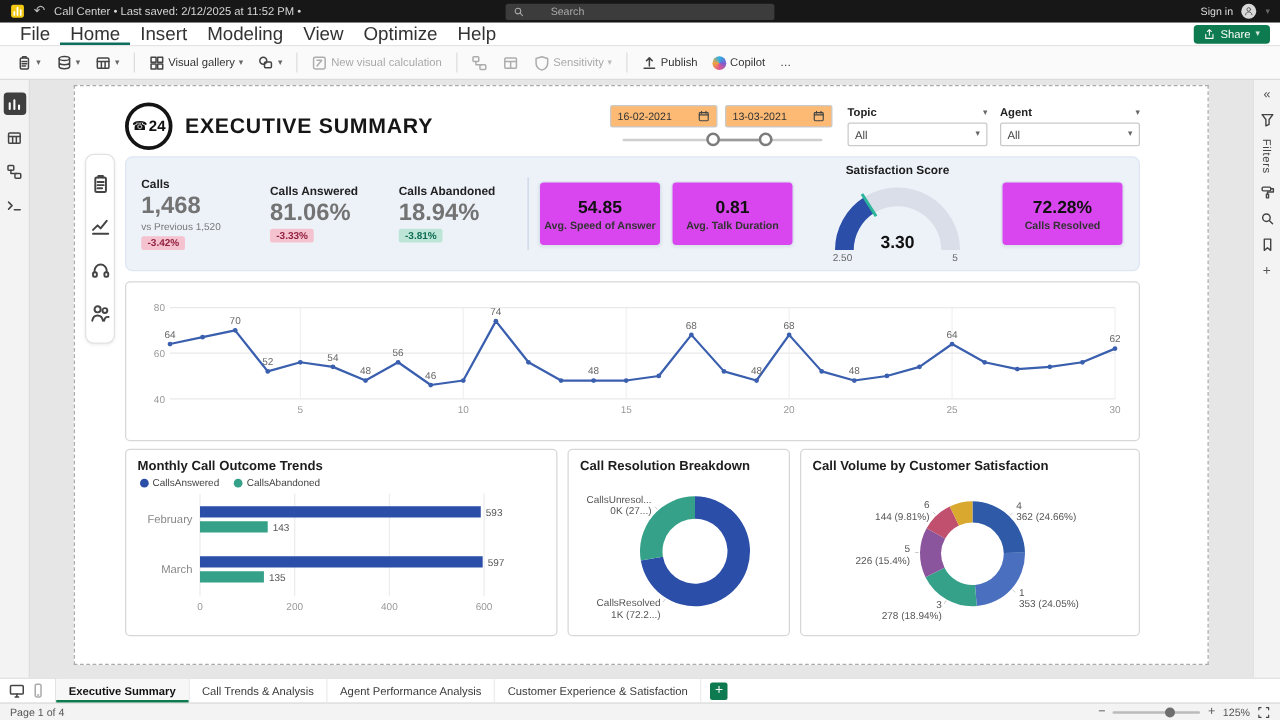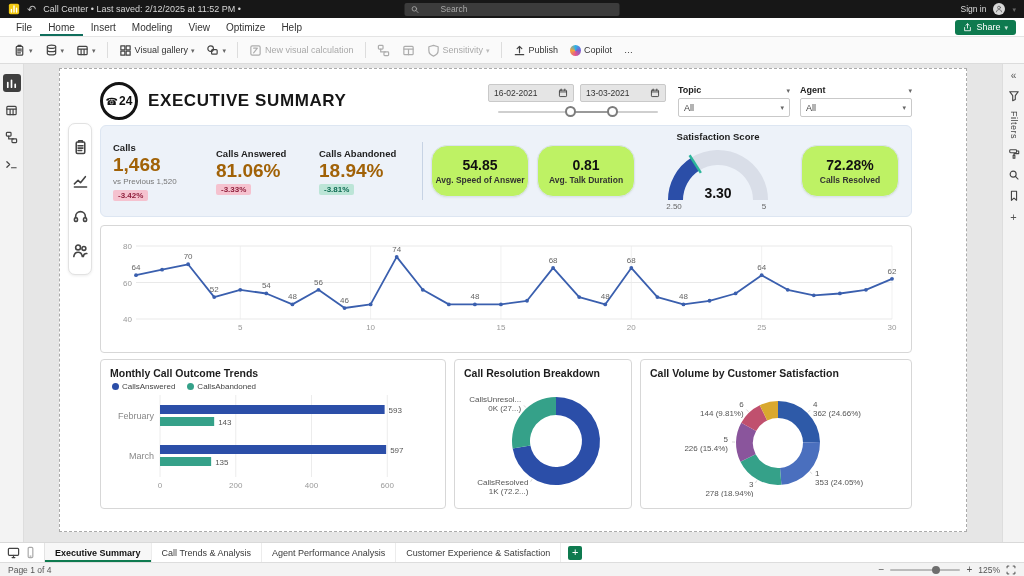--- a/index.html
+++ b/index.html
@@ -13,21 +13,21 @@
 .titlebar{height:18px;background:#171717;display:flex;align-items:center;gap:7px;padding:0 8px;position:relative;color:#ccc}
 .tb-title{font-size:9px;color:#d6d6d6;white-space:nowrap}
 .tb-undo{font-size:11px;color:#bbb;line-height:1}
 .tb-search{position:absolute;left:50%;transform:translateX(-50%);width:215px;height:13px;background:#3c3c3c;border-radius:2px;display:flex;align-items:center;gap:21px;padding:0 6px;color:#a9a9a9;font-size:8.5px}
 .tb-right{margin-left:auto;display:flex;align-items:center;gap:7px}
 .tb-signin{font-size:8.5px;color:#ddd}
 .avatar{width:12px;height:12px;border-radius:50%;background:#d8d8d8;display:flex;align-items:center;justify-content:center}
 
 
 .menubar{height:19px;background:#fff;border-bottom:1px solid #e4e4e4;display:flex;align-items:center;padding:0 8px}
-.menu-item{font-size:10px;color:#333;padding:4px 8px;height:100%;display:flex;align-items:center}
+.menu-item{font-size:15px;color:#333;padding:4px 8px;height:100%;display:flex;align-items:center}
 .menu-item.active{font-weight:400;box-shadow:inset 0 -2px 0 #0f6e5c}
 .share-btn{margin-left:auto;background:#0e7a4f;color:#fff;border:none;border-radius:3px;height:15px;display:flex;align-items:center;gap:4px;padding:0 8px;font-size:9px}
 
 
 .ribbon{height:27px;background:#fafafa;border-bottom:1px solid #dcdcdc;display:flex;align-items:center;padding:0 8px;gap:2px}
 .rbtn{display:flex;align-items:center;gap:3px;padding:3px 5px;border-radius:3px;font-size:9px;color:#333;white-space:nowrap}
 .rbtn.disabled{opacity:.42}
 .chev{font-size:7px;color:#666;line-height:1}
 .rsep{width:1px;height:16px;background:#ddd;margin:0 4px}
 .copilot-ic{width:11px;height:11px;border-radius:50%;background:conic-gradient(#2bb2e8,#7a5fd0,#e2568f,#f2a33c,#2bb2e8)}
@@ -48,40 +48,40 @@
 .rnav-btn{width:22px;height:22px;display:flex;align-items:center;justify-content:center}
 .report-main{flex:1;margin-right:48px;display:flex;flex-direction:column}
 
 
 .rheader{height:48px;display:flex;align-items:center;gap:10px}
 .logo{width:38px;height:38px;border:3px solid #141414;border-radius:50%;display:flex;align-items:center;justify-content:center;gap:1px;font-weight:800;font-size:12px;color:#111}
 .logo .ph{font-size:10px}
 .rtitle{font-size:17px;font-weight:800;letter-spacing:.6px;color:#161616}
 .date-group{margin-left:auto;display:flex;flex-direction:column;gap:4px;width:180px}
 .date-row{display:flex;gap:6px}
-.date-box{width:86px;height:18px;border:1px solid #c9c9c9;border-radius:2px;display:flex;align-items:center;justify-content:space-between;padding:0 5px;font-size:8.5px;color:#333;background:#e5e5e5}
+.date-box{width:86px;height:18px;border:1px solid #c9c9c9;border-radius:2px;display:flex;align-items:center;justify-content:space-between;padding:0 5px;font-size:8.5px;color:#333;background:#fdba74}
 .slider{position:relative;height:12px;margin:0 10px}
 .slider .track{position:absolute;top:5px;left:0;right:0;height:2px;background:#cfcfcf;border-radius:1px}
 .slider .range{position:absolute;top:5px;left:45%;width:30%;height:2px;background:#9a9a9a}
 .slider .h{position:absolute;top:0;width:11px;height:11px;border:2px solid #7c7c7c;background:#fff;border-radius:50%}
 .filter-group{display:flex;flex-direction:column;gap:3px;width:112px}
 .filter-label{font-size:9px;font-weight:700;color:#222;display:flex;justify-content:space-between;align-items:center}
 .filter-select{height:19px;border:1px solid #c9c9c9;border-radius:2px;display:flex;align-items:center;justify-content:space-between;padding:0 5px;font-size:9px;color:#444;background:#fff}
 
 
 .kpi-band{height:92px;background:#edf2f9;border:1px solid #dde6f2;border-radius:6px;display:flex;align-items:center;justify-content:space-between;padding:0 12px;margin-top:0}
 .kpi{width:95px}
 .kpi-label{font-size:9.5px;font-weight:700;color:#222}
-.kpi-value{font-size:19px;font-weight:800;color:#a16207;margin:1px 0}
+.kpi-value{font-size:19px;font-weight:800;color:#737373;margin:1px 0}
 .kpi-sub{font-size:8px;color:#777;margin-bottom:3px}
 .badge{display:inline-block;font-size:8px;font-weight:700;padding:1px 5px;border-radius:2px}
 .badge.red{background:#f5c2cf;color:#8f1f3c}
 .badge.green{background:#bce5d7;color:#0d6b52}
 .vdiv{width:1px;height:58px;background:#c7d3e4}
-.mini-card{width:98px;height:52px;background:#bef264;border:1px solid #dbe3ee;border-radius:16px;display:flex;flex-direction:column;align-items:center;justify-content:center;gap:2px;box-shadow:0 1px 2px rgba(0,0,0,.05)}
+.mini-card{width:98px;height:52px;background:#d946ef;border:1px solid #dbe3ee;border-radius:4px;display:flex;flex-direction:column;align-items:center;justify-content:center;gap:2px;box-shadow:0 1px 2px rgba(0,0,0,.05)}
 .mini-value{font-size:14px;font-weight:800;color:#111}
 .mini-label{font-size:8.5px;font-weight:600;color:#333}
 .gauge-block{width:150px;display:flex;flex-direction:column;align-items:center}
 .gauge-title{font-size:9.5px;font-weight:700;color:#1d1d1d}
 .gauge-mount{width:150px;height:70px}
 
 
 .card{background:#fff;border:1px solid #d7d7d7;border-radius:4px;padding:7px 9px}
 .card-title{font-size:10.5px;font-weight:700;color:#1d1d1d}
 .line-card{height:128px;margin:8px 0 6px}

